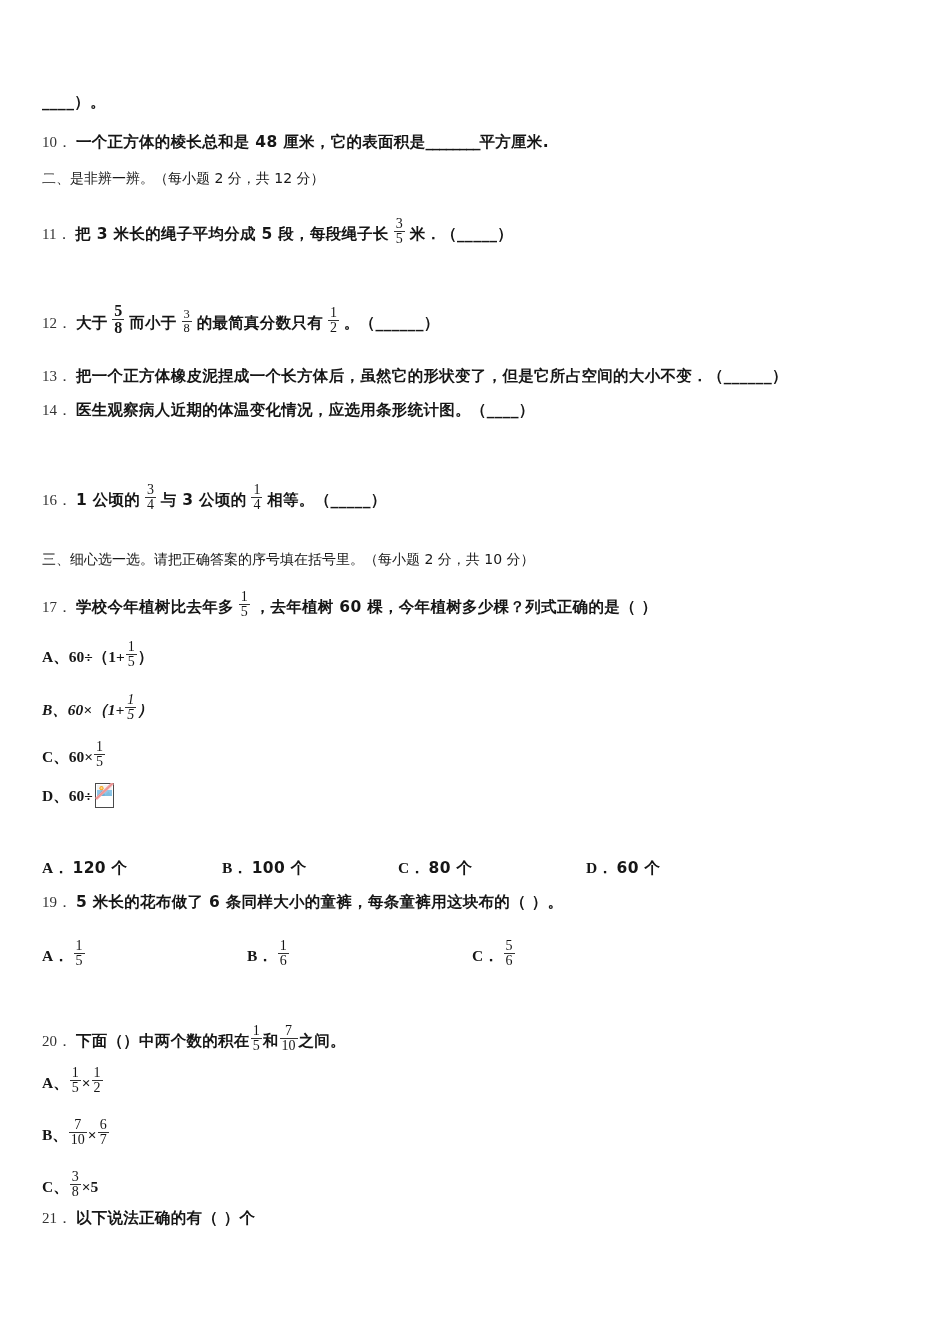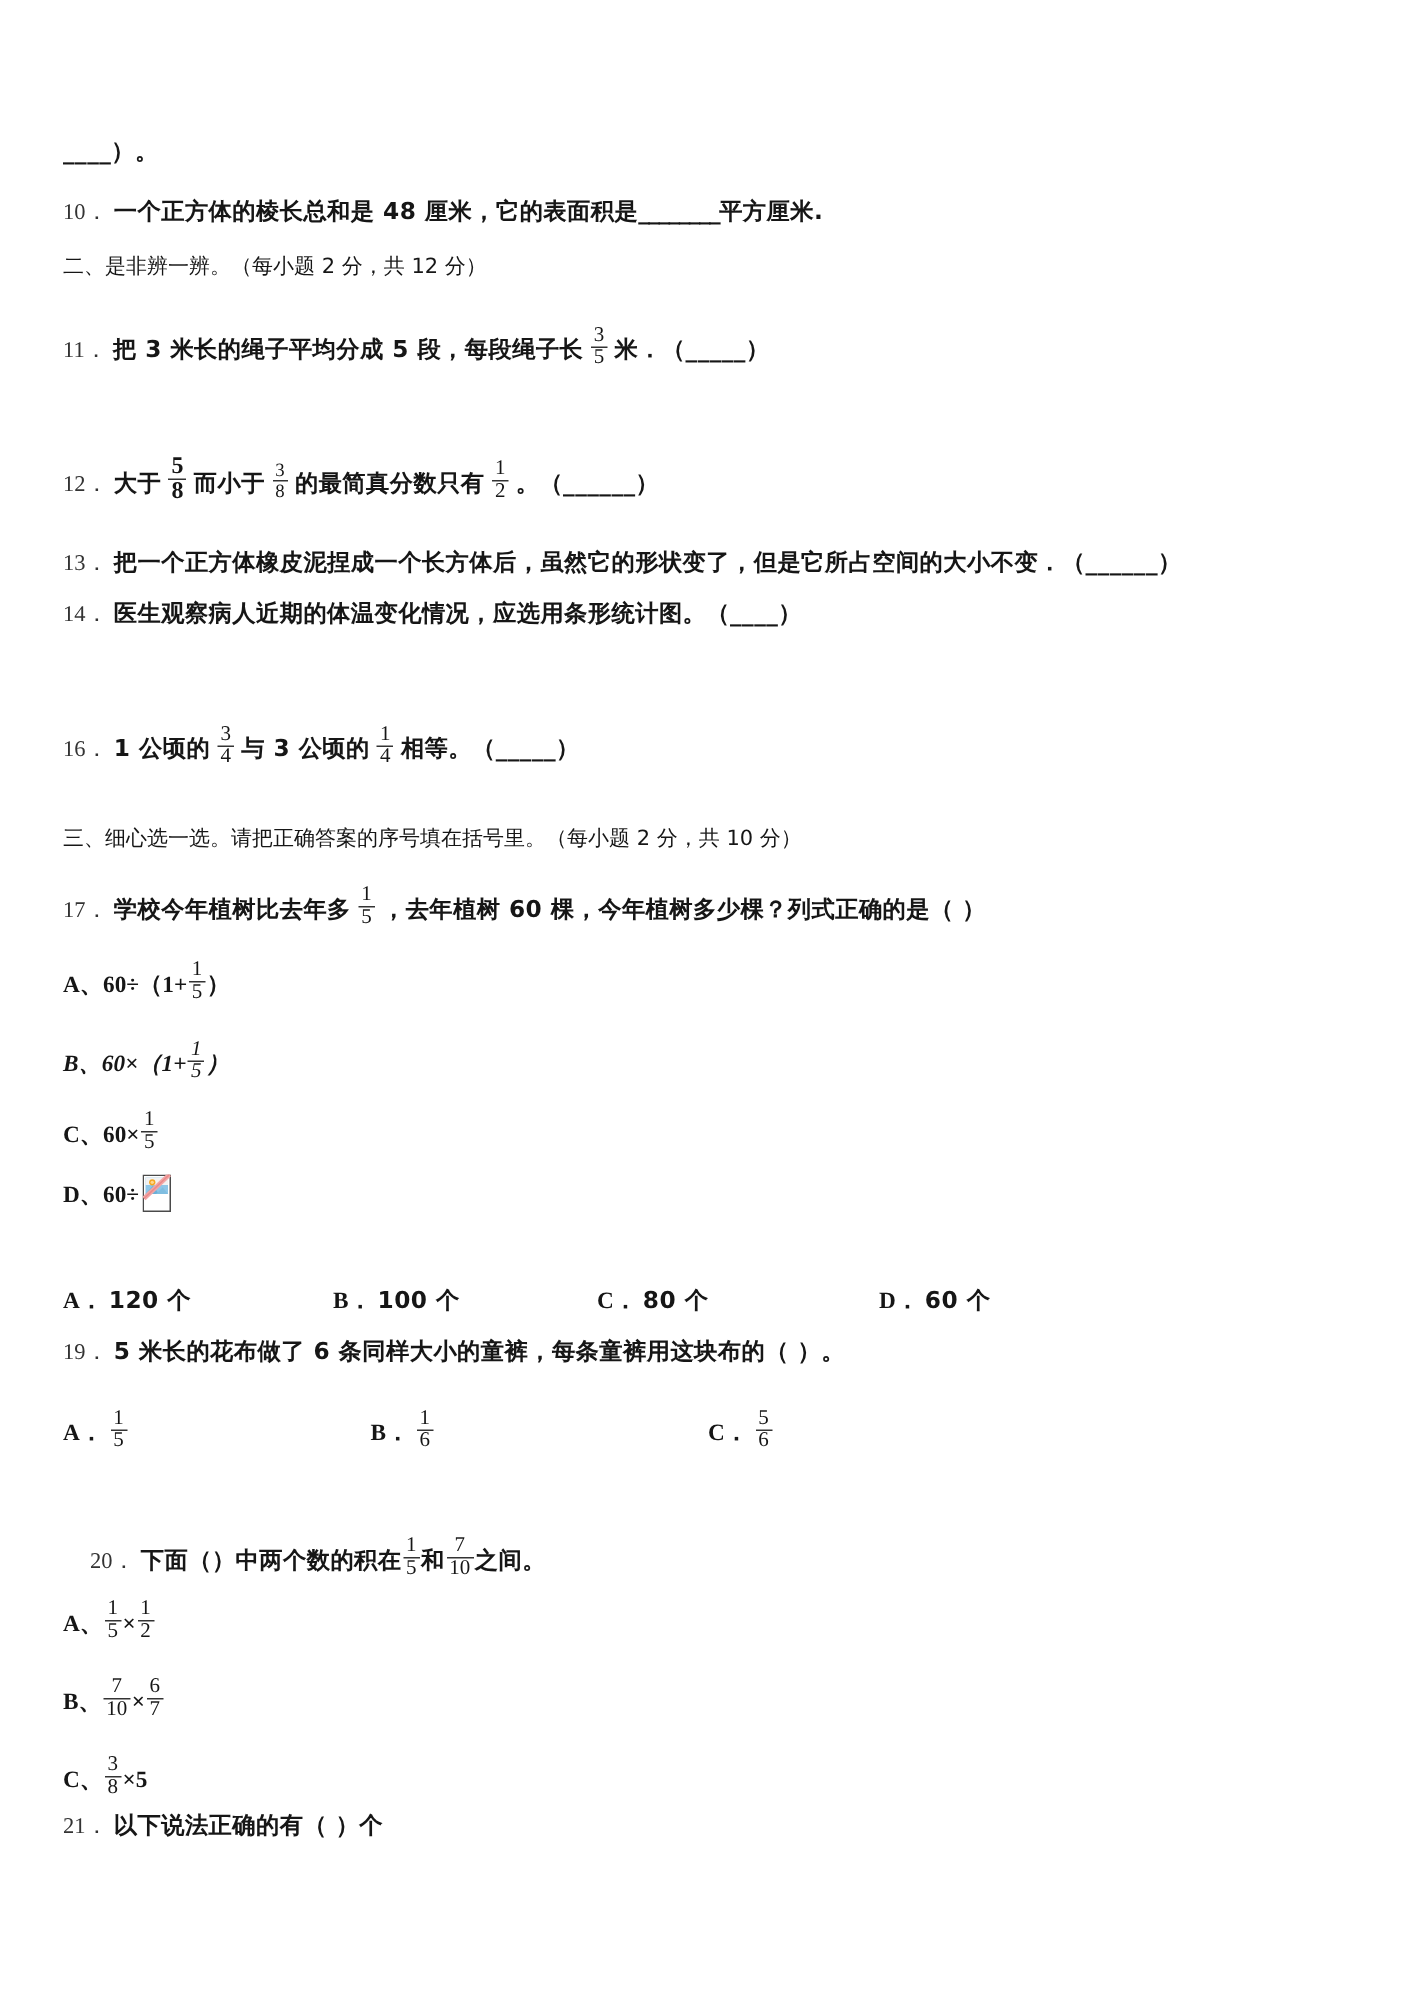--- a/index.html
+++ b/index.html
@@ -218,21 +218,21 @@
   </div>
   <div class="line" style="left:247px; top:941px;">
     <span class="opt-label">B．</span>
     <span class="frac"><span class="n">1</span><span class="d">6</span></span>
   </div>
   <div class="line" style="left:472px; top:941px;">
     <span class="opt-label">C．</span>
     <span class="frac"><span class="n">5</span><span class="d">6</span></span>
   </div>
 
-  <div class="line" style="left:42px; top:1026px;margin-left:18px;">
+  <div class="line" style="left:42px; top:1026px;">
     <span class="num">20．</span>
     <span class="cn">下面（）中两个数的积在</span><span class="frac"><span class="n">1</span><span class="d">5</span></span><span class="cn">和</span><span class="frac"><span class="n">7</span><span class="d">10</span></span><span class="cn">之间。</span>
   </div>
 
   <div class="line" style="left:42px; top:1068px;">
     <span class="opt-label">A、</span><span class="frac"><span class="n">1</span><span class="d">5</span></span><span class="opt-label">×</span><span class="frac"><span class="n">1</span><span class="d">2</span></span>
   </div>
 
   <div class="line" style="left:42px; top:1120px;">
     <span class="opt-label">B、</span><span class="frac"><span class="n">7</span><span class="d">10</span></span><span class="opt-label">×</span><span class="frac"><span class="n">6</span><span class="d">7</span></span>

